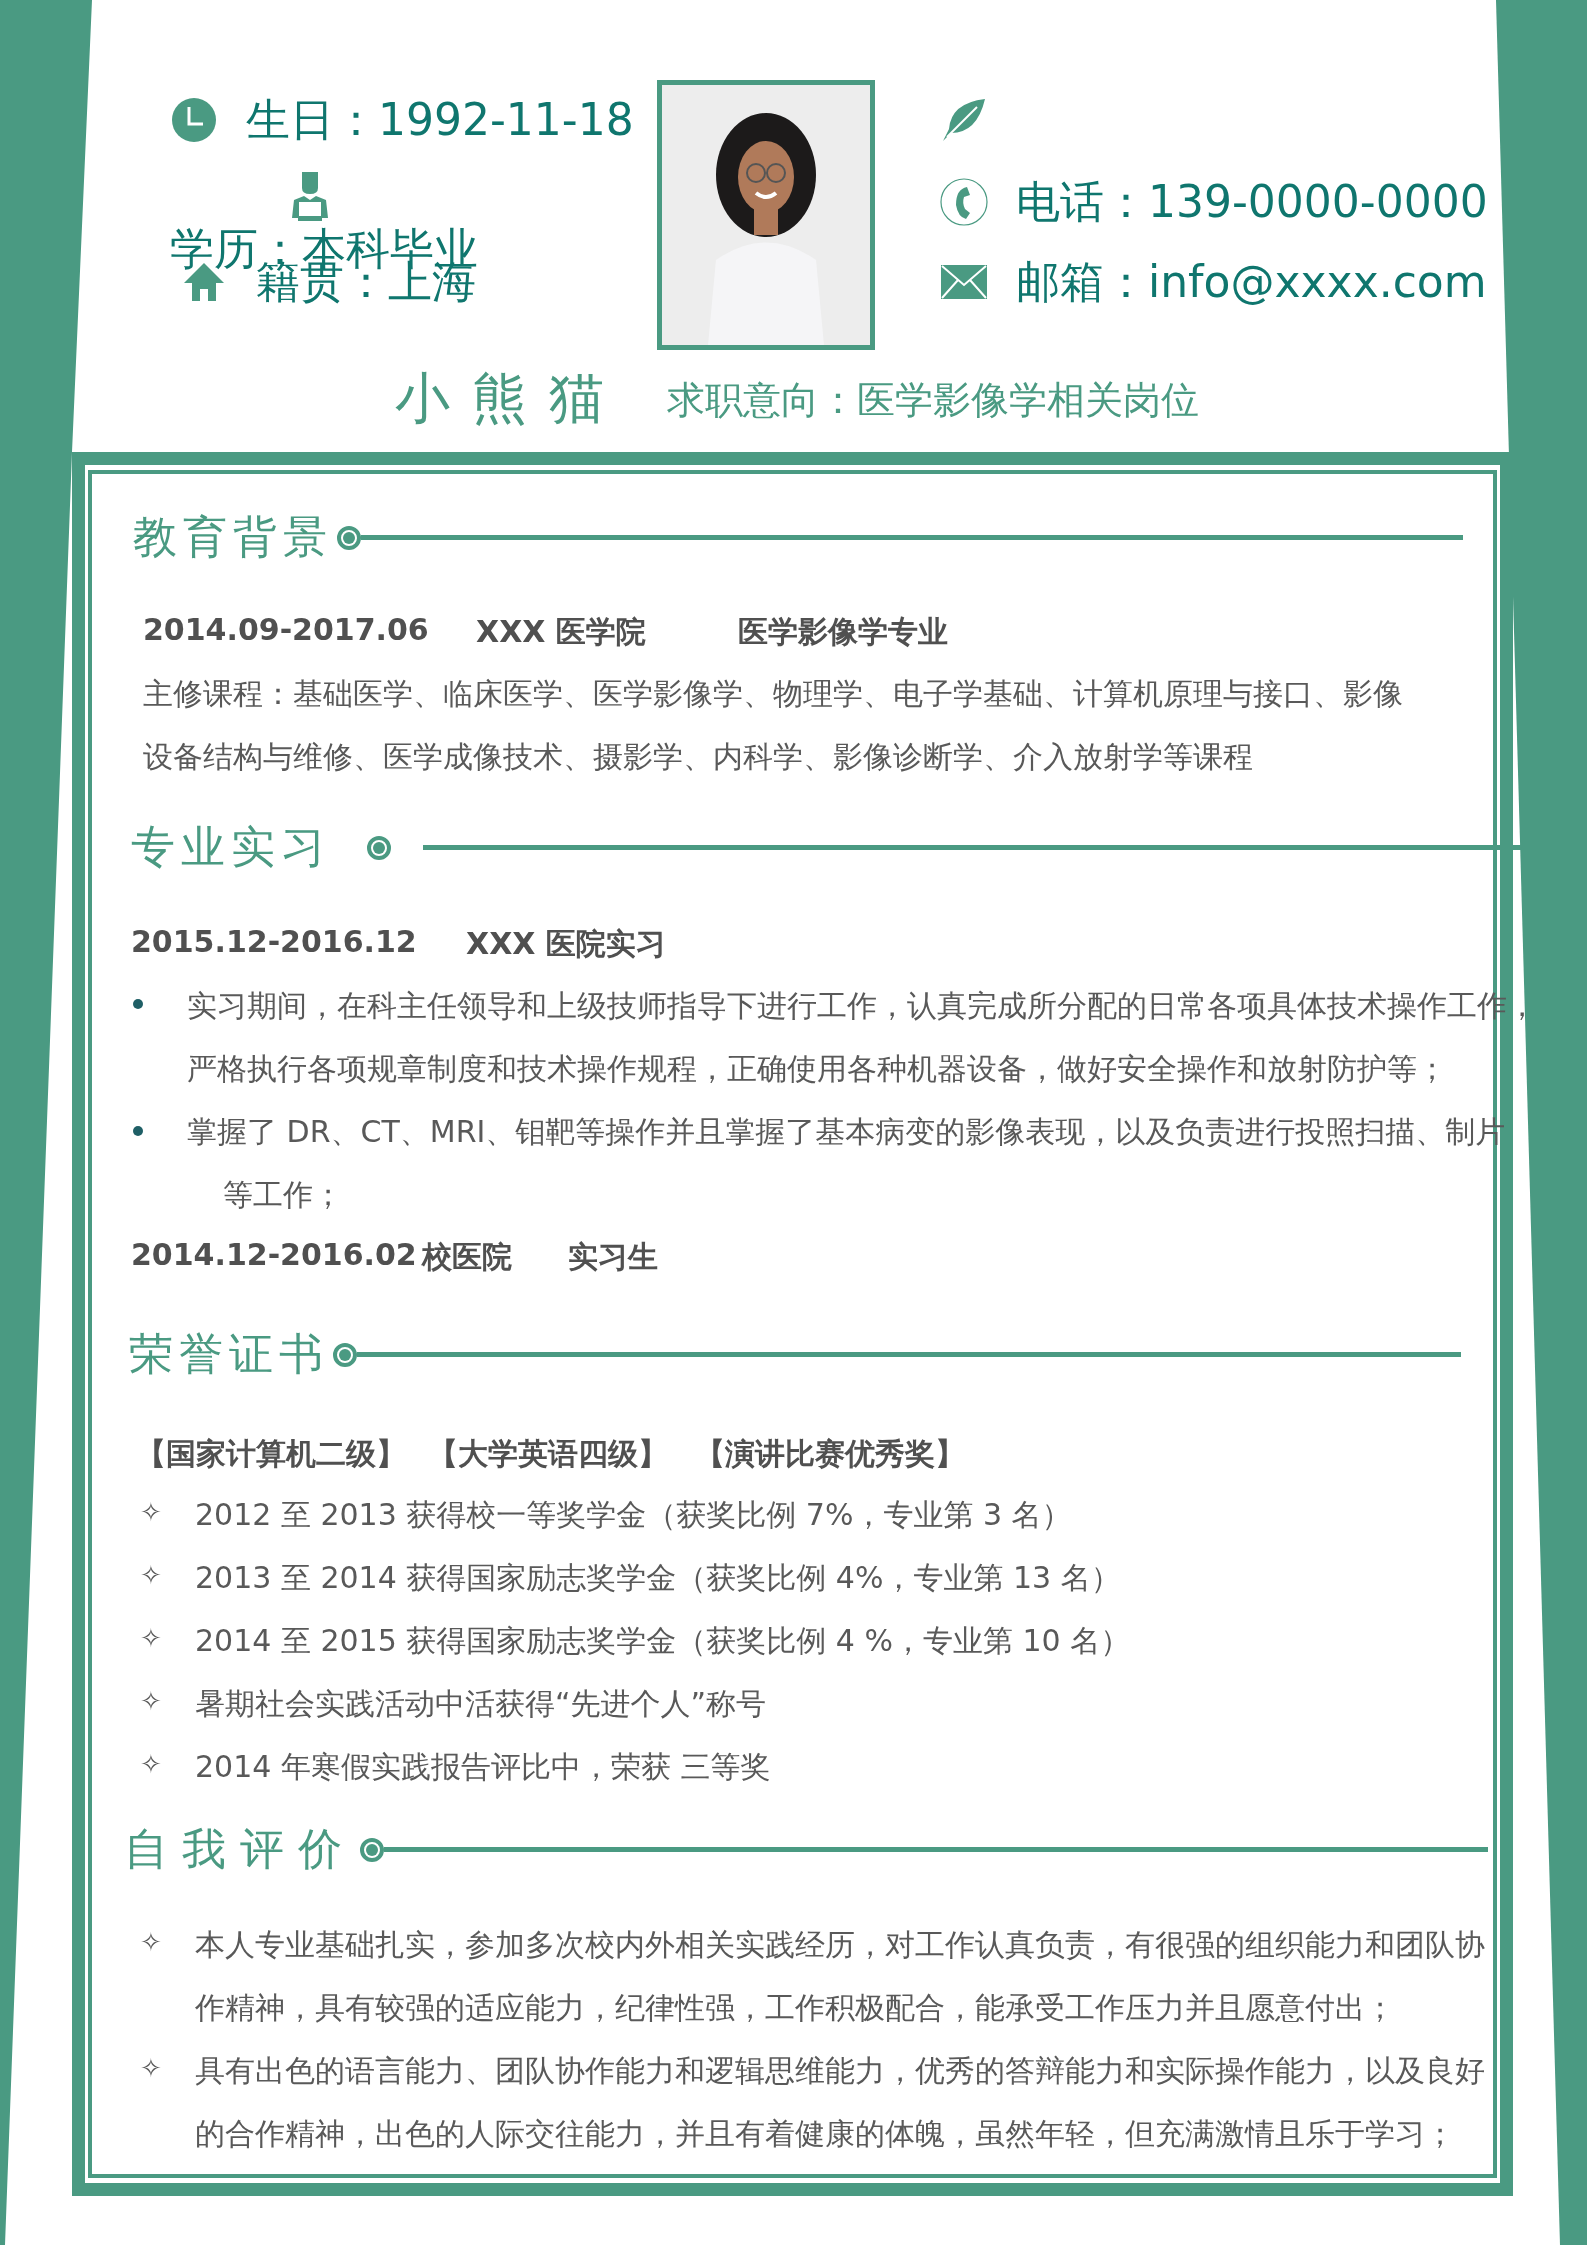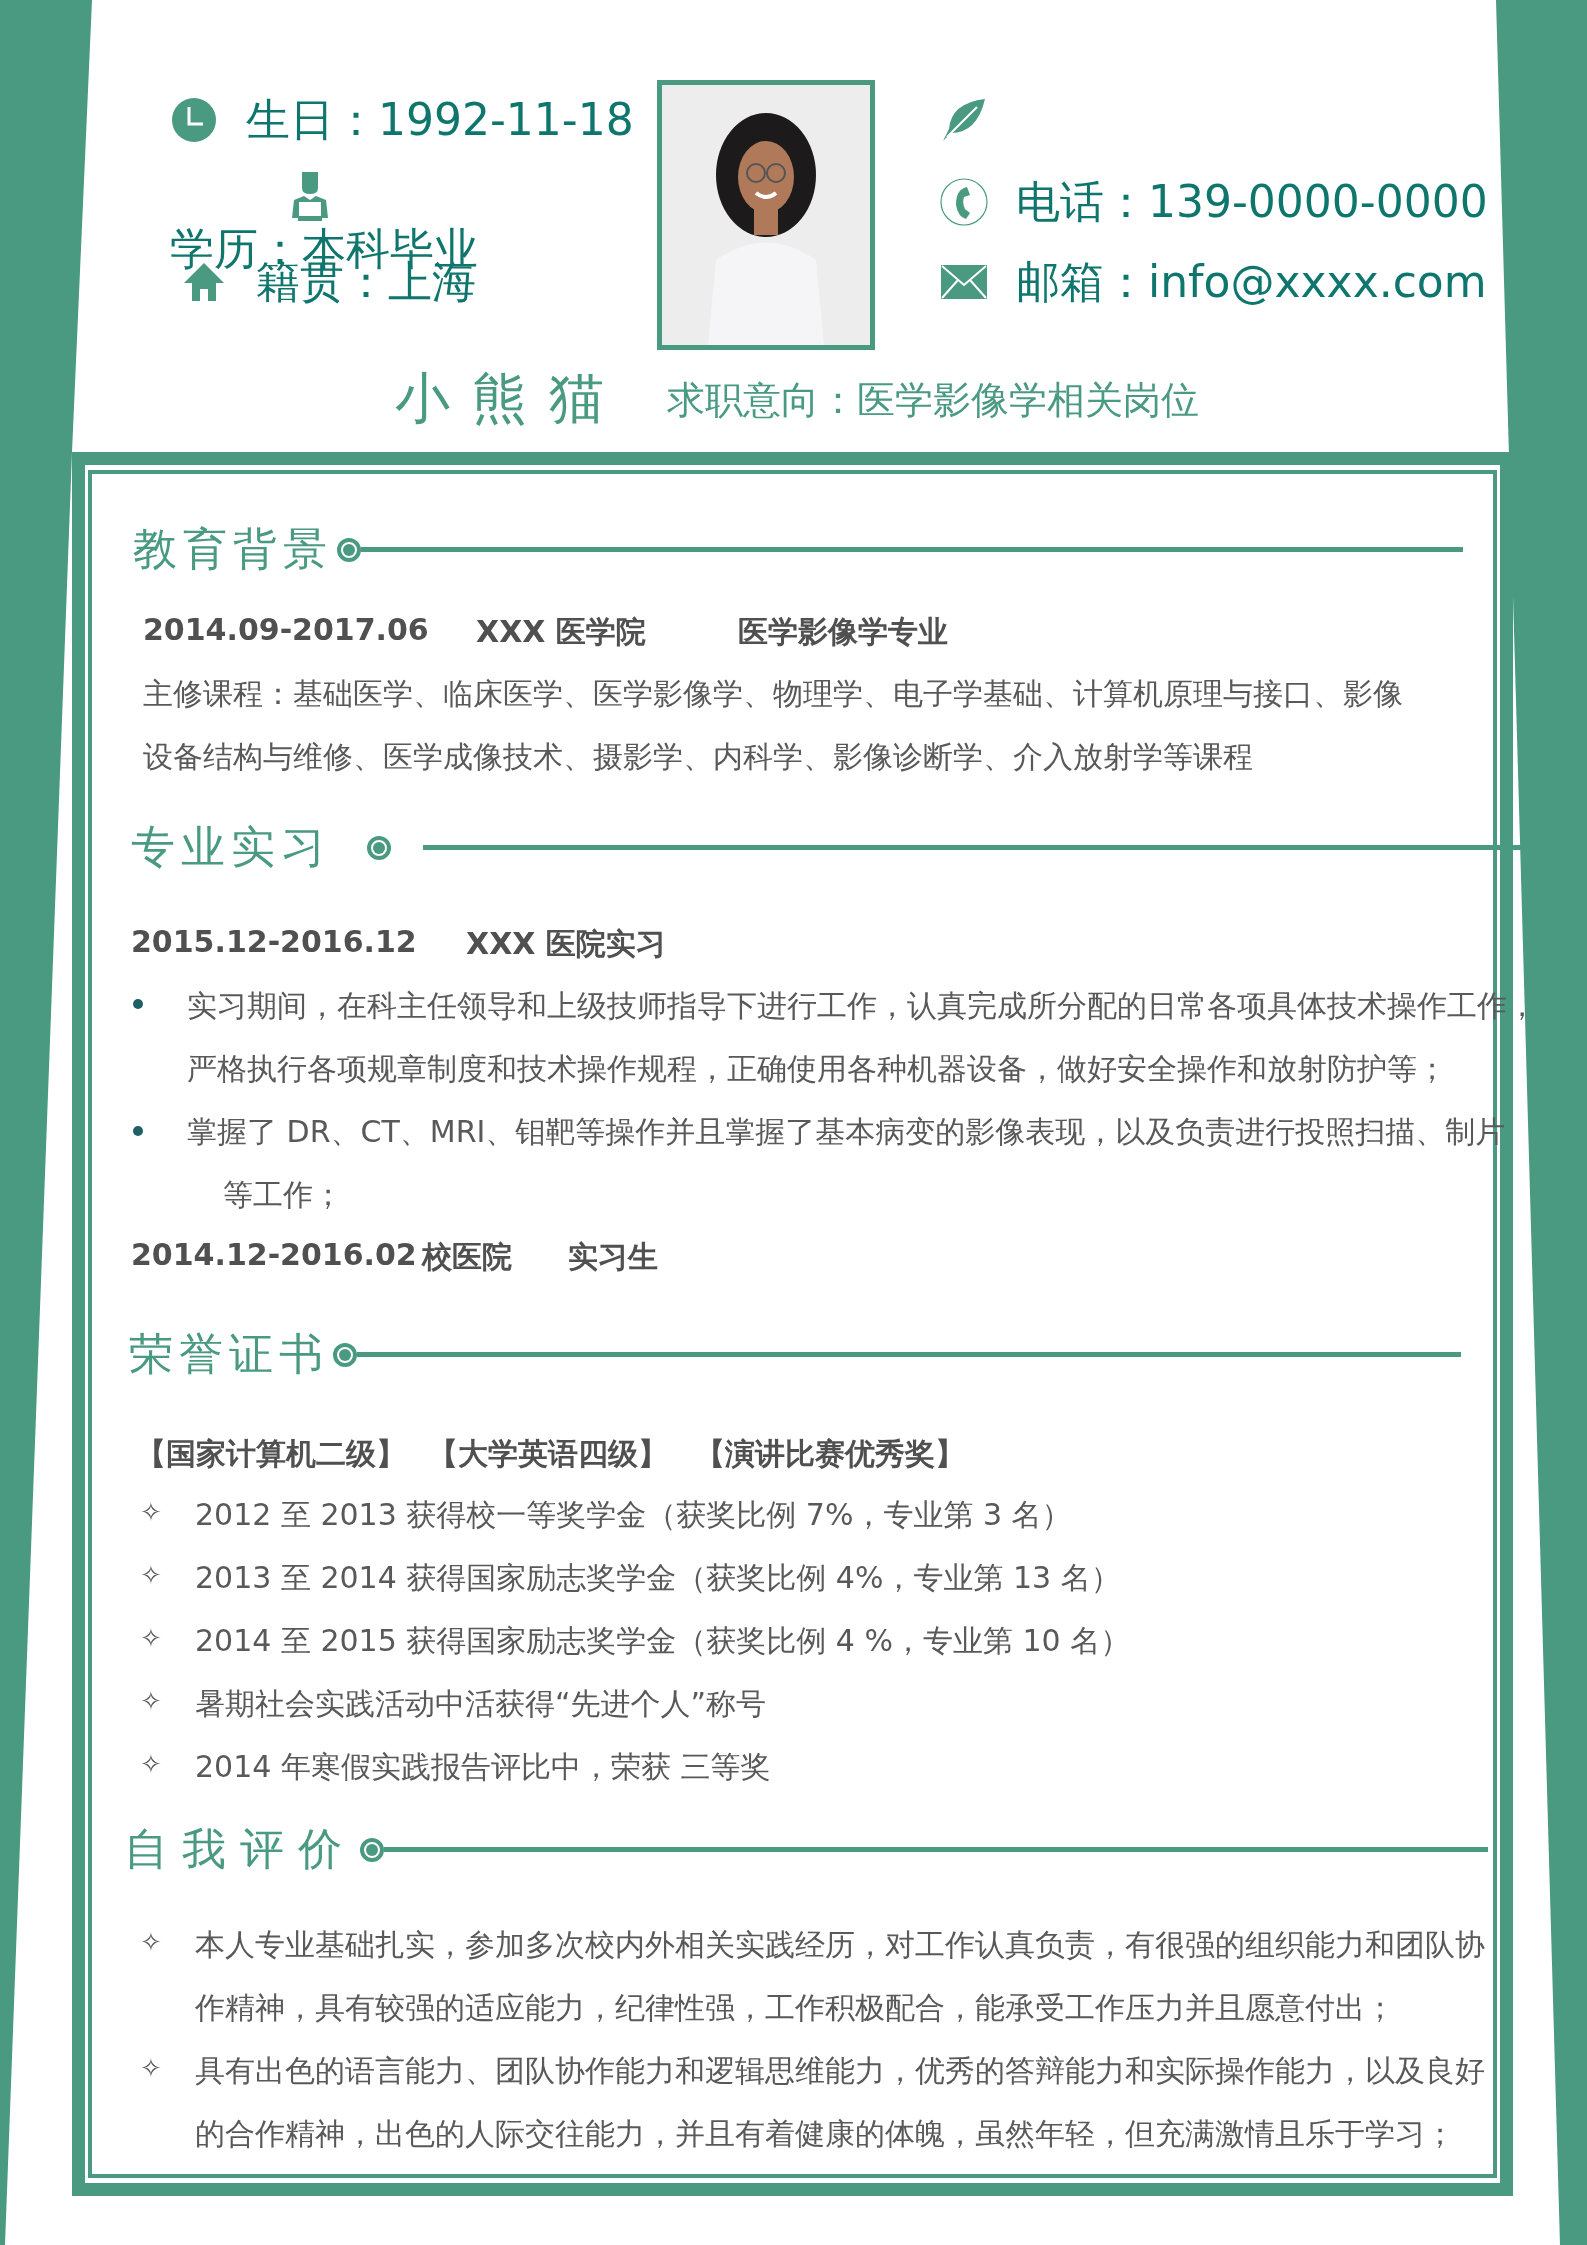--- a/index.html
+++ b/index.html
@@ -104,21 +104,21 @@
   </span>
   <span class="info-text">邮箱：info@xxxx.com</span>
 </div>
 
 <div class="name">小熊猫</div>
 <div class="objective">求职意向：医学影像学相关岗位</div>
 
 <div class="frame-outer"></div>
 <div class="frame-inner"></div>
 
-<div class="sec-title" style="left:133px; top:508px;margin-top:12px;">
+<div class="sec-title" style="left:133px; top:508px;">
   <span class="sec-label">教育背景</span>
   <span class="sec-dot"></span>
   <span class="sec-line" style="width:1102px;"></span>
 </div>
 <div class="row-bold" style="left:143px; top:612px;">2014.09-2017.06</div>
 <div class="row-bold" style="left:476px; top:612px;">XXX 医学院</div>
 <div class="row-bold" style="left:738px; top:612px;">医学影像学专业</div>
 <div class="body-line" style="left:143px; top:674px;">主修课程：基础医学、临床医学、医学影像学、物理学、电子学基础、计算机原理与接口、影像</div>
 <div class="body-line" style="left:143px; top:737px;">设备结构与维修、医学成像技术、摄影学、内科学、影像诊断学、介入放射学等课程</div>
 

